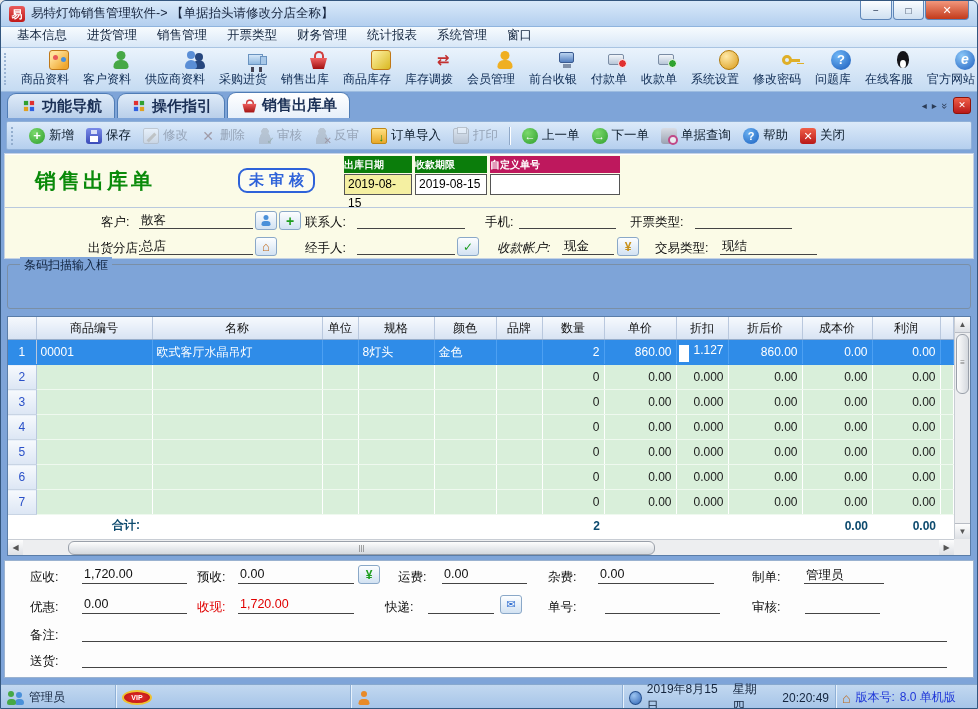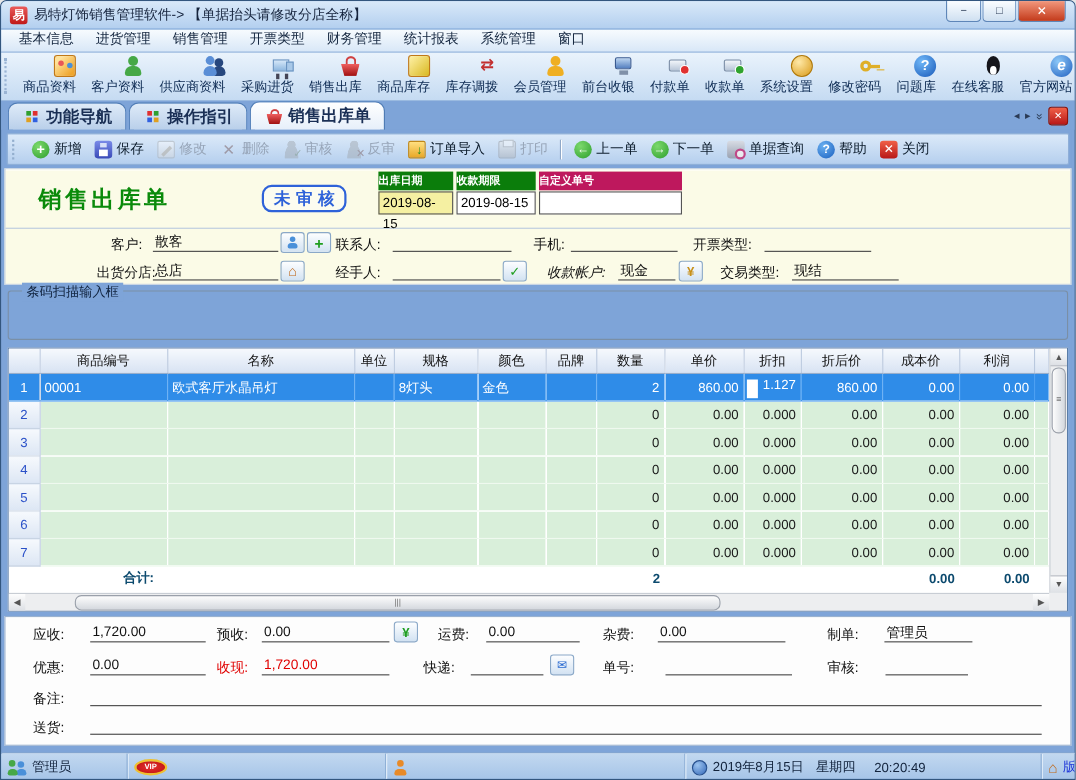--- a/index.html
+++ b/index.html
@@ -653,21 +653,21 @@
     <div class="sb-sec" style="width:115px;">
       <span class="sb-users"></span>
       <span>管理员</span>
     </div>
     <div class="sb-sec" style="width:235px;">
       <span class="vip">VIP</span>
     </div>
     <div class="sb-sec" style="width:272px;">
       <span class="sb-person"></span>
     </div>
-    <div class="sb-sec" style="width:324px;">
+    <div class="sb-sec" style="width:213px;">
       <span class="sb-clock"></span>
       <span>2019年8月15日</span>
       <span style="margin-left:6px;">星期四</span>
       <span style="margin-left:12px;">20:20:49</span>
     </div>
     <div class="sb-sec" style="flex:1;border-right:none;overflow:hidden;">
       <span class="sb-house">⌂</span>
       <span class="sb-version">版本号:</span>
       <span class="sb-version">8.0 单机版</span>
     </div>

